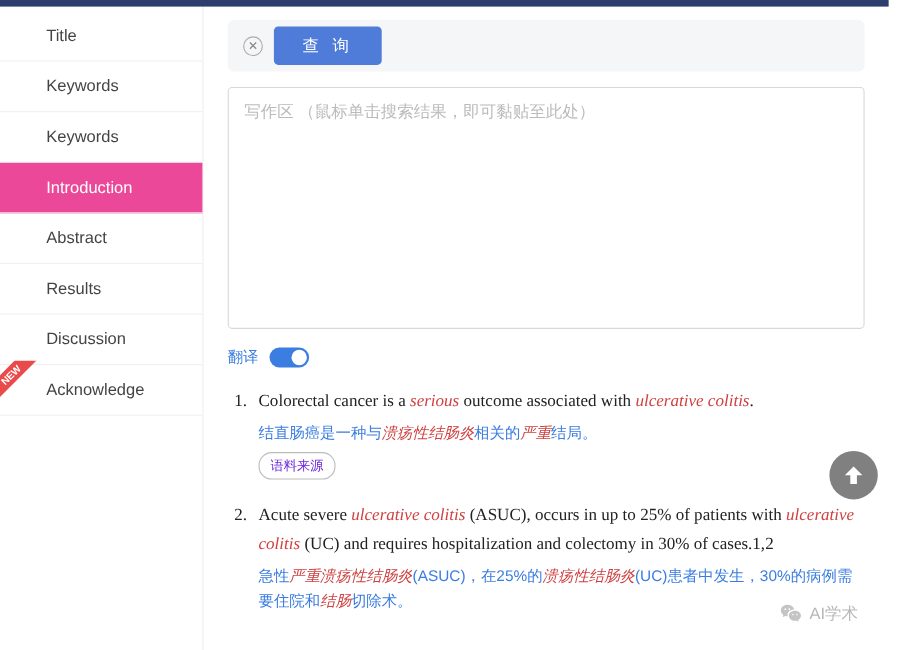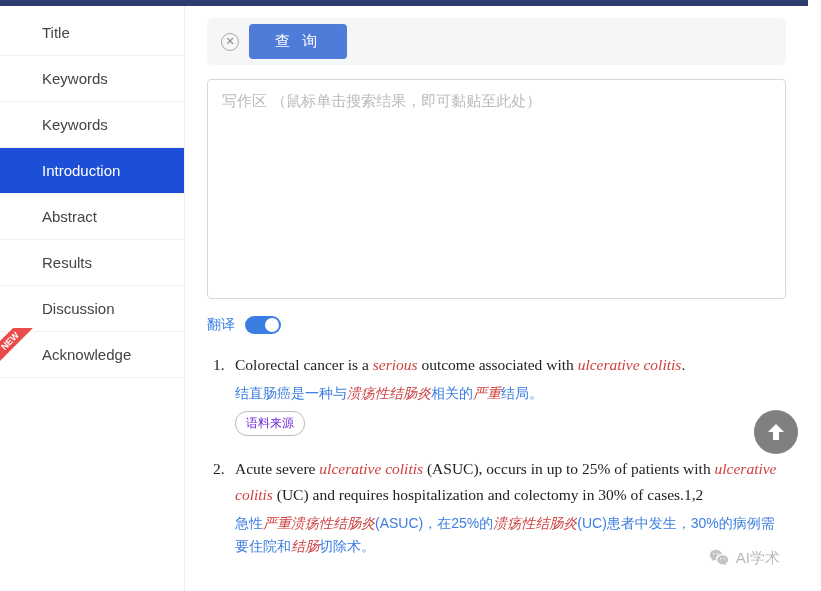--- a/index.html
+++ b/index.html
@@ -1,21 +1,21 @@
 <!DOCTYPE html>
 <html><head>
 <meta charset="utf-8">
 <style>
 * { box-sizing: border-box; margin: 0; padding: 0; }
 body { font-family: "Microsoft YaHei", Arial, sans-serif; font-size: 14px; color: #333; background: #fff; }
 .app { display: flex; width: 808px; height: 591px; position: relative; overflow: hidden; }
 .topbar { position: absolute; top: 0; left: 0; right: 0; height: 6px; background: #2d3e6e; }
 .sidebar { width: 185px; padding-top: 10px; border-right: 1px solid #eee; }
 .nav-item { padding: 14px 0 14px 42px; font-size: 15px; color: #444; border-bottom: 1px solid #f0f0f0; cursor: pointer; position: relative; }
-.nav-item.active { background: #1d4ed8; color: #fff; }
+.nav-item.active { background: #ec4899; color: #fff; }
 .new-badge { position: absolute; left: -4px; top: -4px; width: 40px; height: 40px; overflow: hidden; }
 .new-badge::before { content: "NEW"; position: absolute; left: -14px; top: 6px; width: 56px; background: #e94b4b; color: #fff; font-size: 9px; font-weight: bold; text-align: center; padding: 2px 0; transform: rotate(-45deg); }
 .main { flex: 1; padding: 18px 22px 0 22px; overflow-y: auto; position: relative; }
 .search-row { display: flex; align-items: center; background: #f5f6f8; border-radius: 6px; padding: 6px 8px 6px 14px; margin-bottom: 14px; }
 .search-input { flex: 1; border: none; background: transparent; font-size: 21px; color: #333; outline: none; font-family: inherit; }
 .clear-icon { width: 18px; height: 18px; border: 1px solid #aaa; border-radius: 50%; display: flex; align-items: center; justify-content: center; font-size: 11px; color: #888; margin-right: 10px; cursor: pointer; }
 .query-btn { background: #4f7bd9; color: #fff; border: none; border-radius: 4px; padding: 8px 26px; font-size: 15px; cursor: pointer; letter-spacing: 4px; }
 .write-area { width: 100%; height: 220px; border: 1px solid #d8d8d8; border-radius: 4px; padding: 12px 14px; font-size: 15px; color: #333; resize: none; font-family: inherit; outline: none; }
 .write-area::placeholder { color: #bbb; }
 .translate-row { display: flex; align-items: center; margin: 14px 0 18px 0; }

